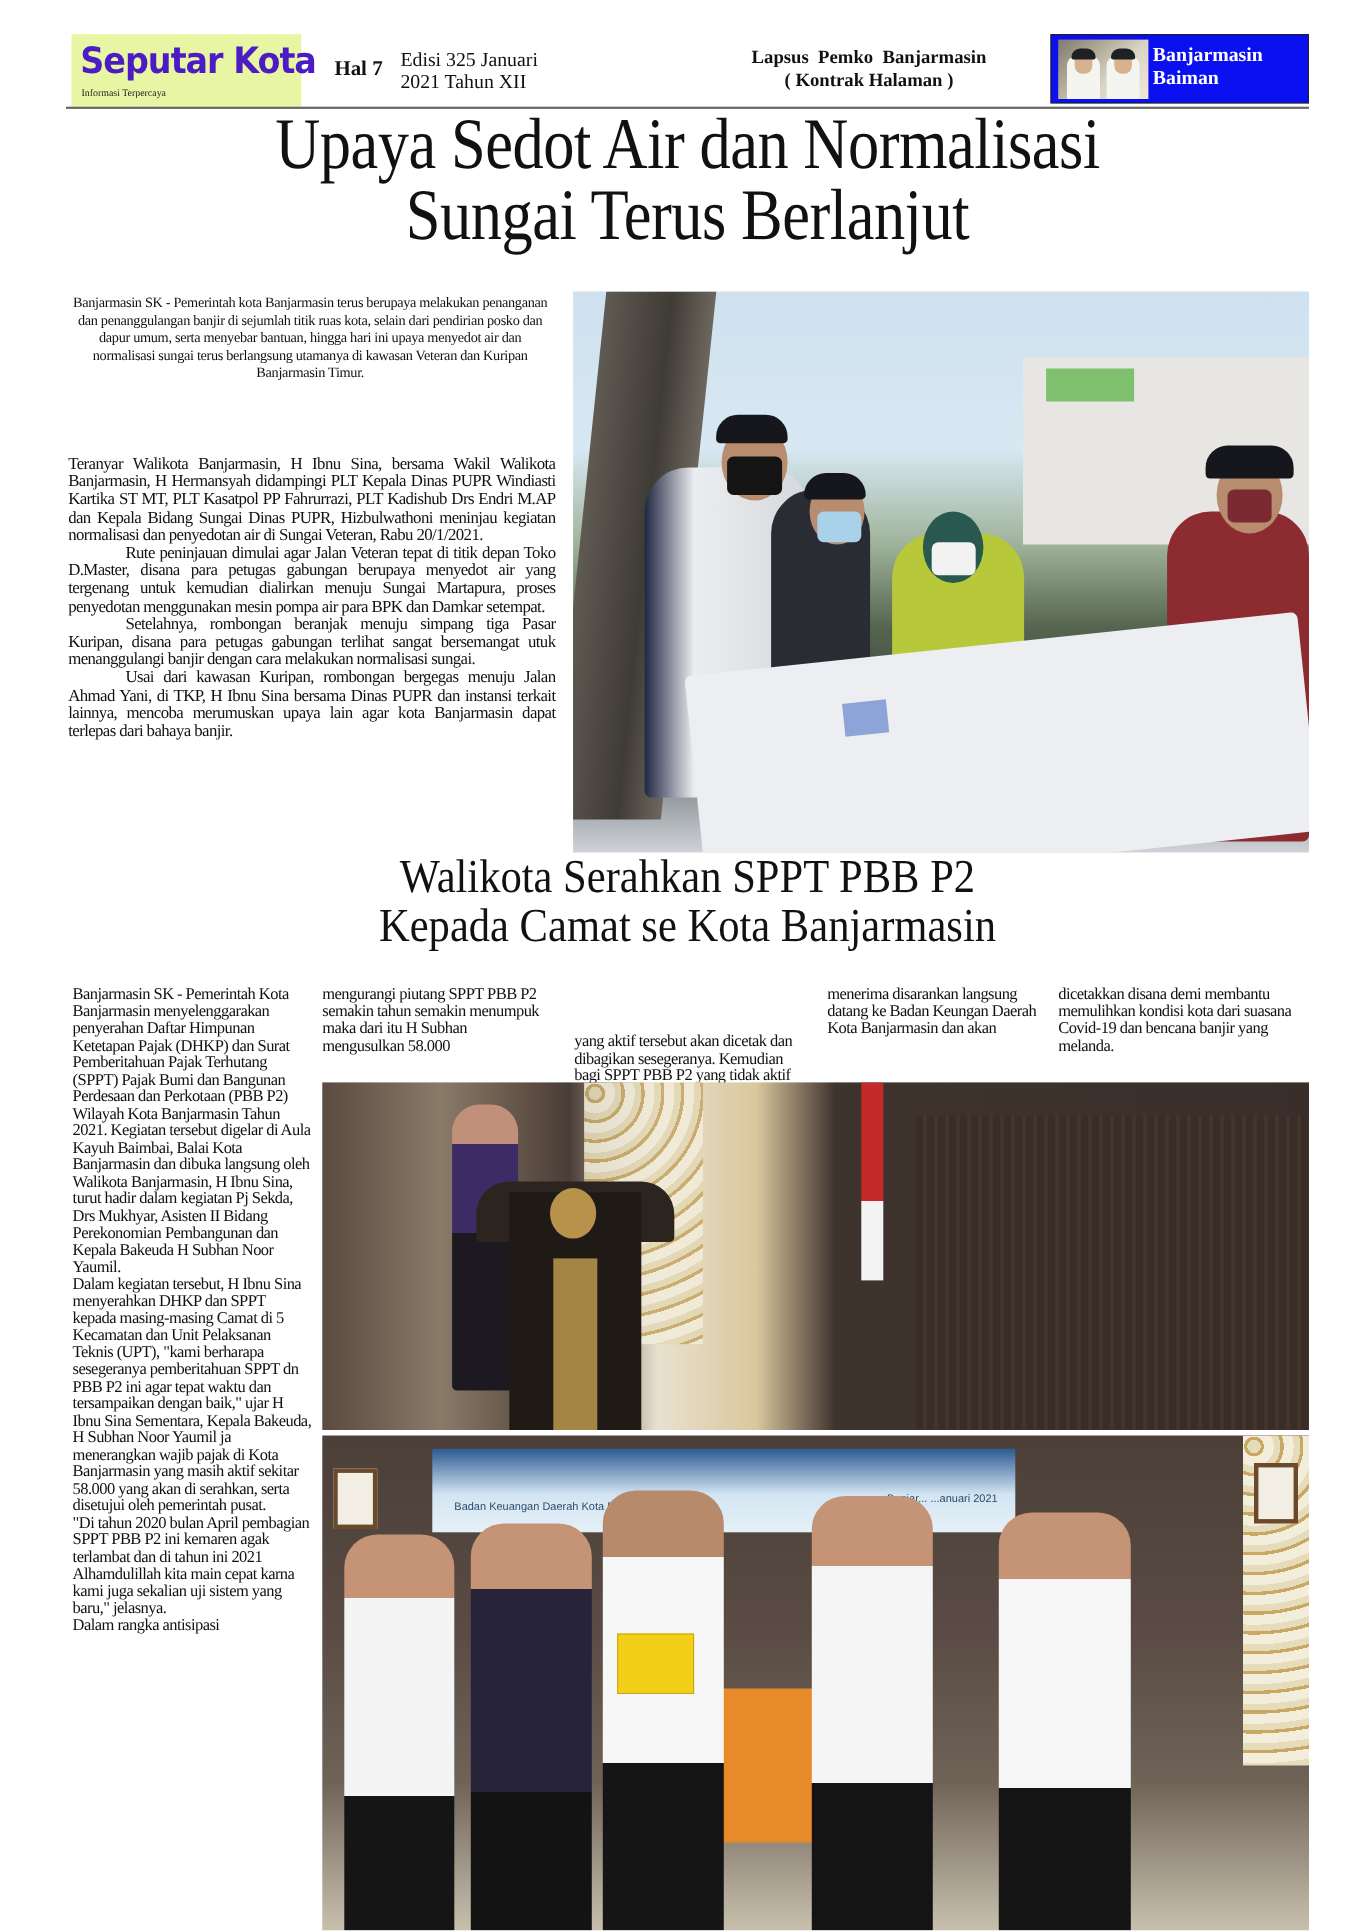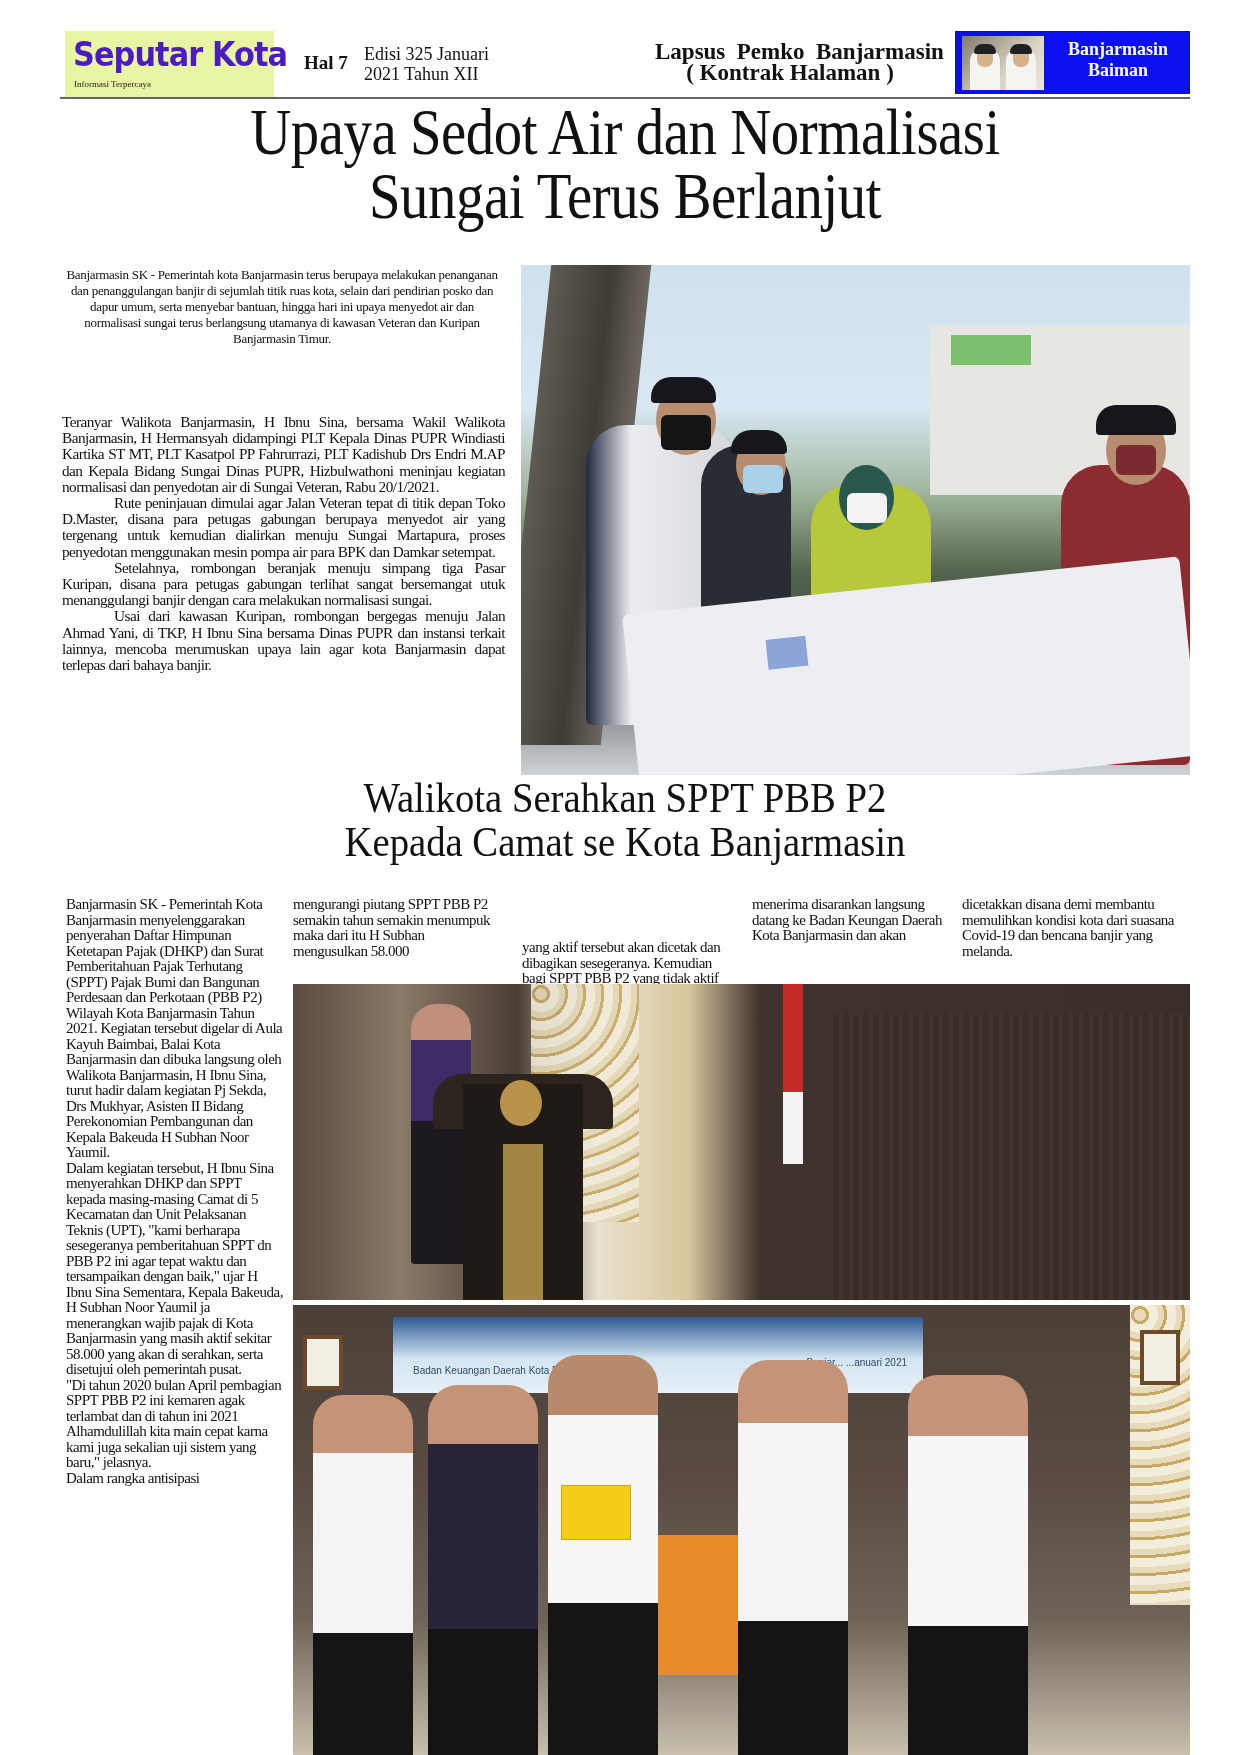--- a/index.html
+++ b/index.html
@@ -7,30 +7,30 @@
   body { position: relative; font-family: "Liberation Serif", "DejaVu Serif", serif; color: #111; }
 
   .abs { position: absolute; }
 
   
   .masthead-logo { left: 65px; top: 31px; width: 209px; height: 66px; background: #e8f5a3; }
   .logo-title { position: absolute; left: 8px; top: 4px; font-family: "DejaVu Sans", "Liberation Sans", sans-serif; font-weight: bold; font-size: 33px; color: #4b1bc4; letter-spacing: -1px; transform: scaleX(0.92); transform-origin: left; white-space: nowrap; }
   .logo-tagline { position: absolute; left: 9px; top: 48px; font-size: 9px; color: #222; font-family: "Liberation Serif", serif; }
   .page-num { left: 284px; top: 52px; font-size: 19px; font-weight: bold; margin-left: 20px; }
   .edition { left: 364px; top: 44px; font-size: 18px; line-height: 20px; }
-  .lapsus { left: 655px; top: 41px; width: 270px; text-align: center; font-size: 23px; font-weight: bold; line-height: 21px; }
+  .lapsus { left: 655px; top: 41px; width: 270px; text-align: center; font-size: 17px; font-weight: bold; line-height: 21px; }
   .banner-box { left: 955px; top: 31px; width: 235px; height: 63px; background: #0a10f0; border: 1px solid #222; }
   .banner-photo { position: absolute; left: 6px; top: 4px; width: 82px; height: 54px; background: linear-gradient(135deg, #7f7b6f 0%, #b4ad9a 35%, #d9d4c6 60%, #eee8d8 100%); overflow: hidden; }
   .banner-photo .p1, .banner-photo .p2 { position: absolute; bottom: 0; width: 30px; height: 40px; background: #f4f4f0; border-radius: 10px 10px 0 0; }
   .banner-photo .p1 { left: 8px; } .banner-photo .p2 { left: 44px; }
   .banner-photo .h1, .banner-photo .h2 { position: absolute; top: 8px; width: 22px; height: 10px; background: #1e2024; border-radius: 8px 8px 2px 2px; }
   .banner-photo .h1 { left: 12px; } .banner-photo .h2 { left: 48px; }
   .banner-photo .f1, .banner-photo .f2 { position: absolute; top: 17px; width: 16px; height: 14px; background: #d7b28f; border-radius: 0 0 7px 7px; }
   .banner-photo .f1 { left: 15px; } .banner-photo .f2 { left: 51px; }
-  .banner-text { position: absolute; left: 92px; top: 7px; width: 140px; text-align: center; color: #fff; font-weight: bold; font-size: 18px; line-height: 21px; }
+  .banner-text { position: absolute; left: 92px; top: 7px; width: 140px; text-align: left; color: #fff; font-weight: bold; font-size: 18px; line-height: 21px; }
   .masthead-rule { left: 60px; top: 97px; width: 1130px; height: 2px; background: #666; }
 
   
   .headline-1 { left: 60px; top: 100px; width: 1130px; text-align: center; font-size: 66px; line-height: 64px; transform: scaleX(0.86); transform-origin: center top; letter-spacing: -0.5px; }
   .headline-2 { left: 60px; top: 776px; width: 1130px; text-align: center; font-size: 43px; line-height: 44px; transform: scaleX(0.9); transform-origin: center top; }
 
   
   .lead { left: 62px; top: 267px; width: 440px; text-align: center; font-size: 13px; line-height: 16px; letter-spacing: -0.3px; }
   .body1 { left: 62px; top: 414px; width: 443px; text-align: justify; font-size: 15.3px; line-height: 16.2px; letter-spacing: -0.55px; }
   .body1 p.indent { text-indent: 52px; }

